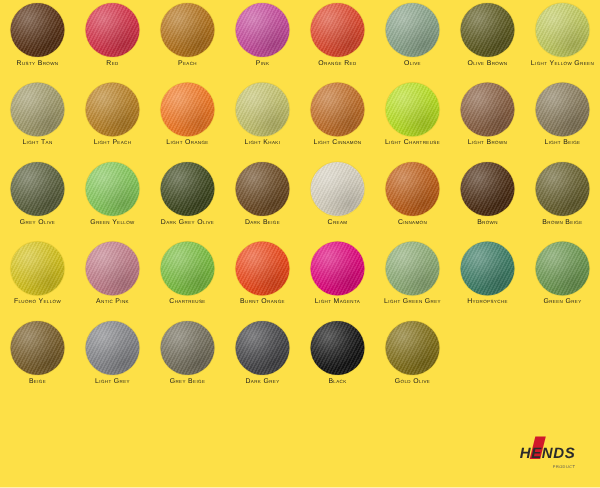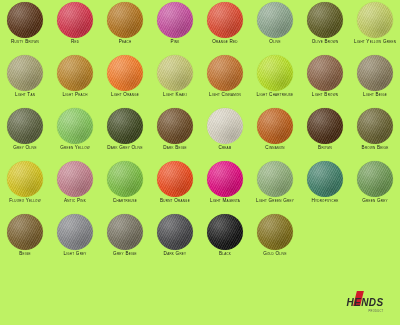--- a/index.html
+++ b/index.html
@@ -122,21 +122,21 @@
     letter-spacing: 0.3px;
     color: #555;
     font-family: "Liberation Sans", sans-serif;
     z-index: 3;
     white-space: nowrap;
   }
 </style>
 </head>
 <body>
 
-<div id="page" style="background: #bef264;">
+<div id="page" style="background: #fde047;">
 
   <div id="swatch-grid">
       <div class="swatch-cell">
         <div class="swatch-disc-wrap">
           <div class="swatch-disc" style="background: rgb(91, 52, 24);"></div>
         </div>
         <div class="swatch-label">Rusty Brown</div>
       </div>
       <div class="swatch-cell">
         <div class="swatch-disc-wrap">

